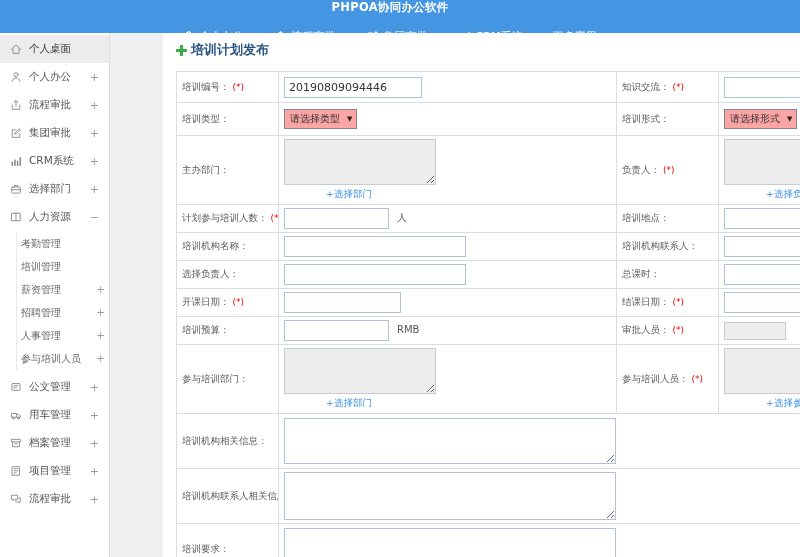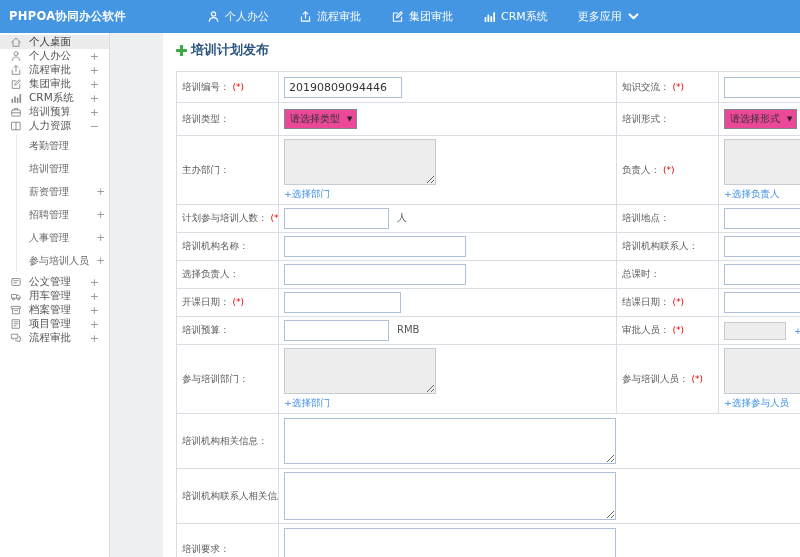--- a/index.html
+++ b/index.html
@@ -4,61 +4,61 @@
 <style>
   html,body{margin:0;padding:0;}
   body{
     width:800px;height:557px;overflow:hidden;position:relative;
     background:#eff0f1;
     font-family:"DejaVu Sans","Liberation Sans",sans-serif;
     -webkit-font-smoothing:antialiased;
   }
   
   .topbar{position:absolute;top:0;left:0;width:100%;height:33px;background:var(--c-topbar,#4496e2);
-    display:flex;align-items:center;color:#fff;z-index:5;}
+    display:flex;align-items:center;color:#fff;z-index:5;flex-direction:column;}
   .logo{width:146px;padding-left:9px;font-size:11.5px;font-weight:bold;letter-spacing:.3px;white-space:nowrap;}
   .hamburger{width:18px;height:18px;margin-left:8px;cursor:pointer;display:flex;align-items:center;justify-content:center;}
   .topnav{display:flex;align-items:center;margin-left:26px;}
   .nav-item{display:flex;align-items:center;gap:5px;margin-right:30px;font-size:11px;cursor:pointer;white-space:nowrap;}
   .icon{display:inline-block;line-height:0;}
   .icon svg{stroke:currentColor;fill:none;stroke-width:1.2;stroke-linecap:round;stroke-linejoin:round;}
   .topbar .icon{color:#fff;width:13px;height:13px;}
   .topbar .icon svg{width:13px;height:13px;}
   .caret-wrap svg{width:9px;height:9px;stroke-width:1.6;}
   
   .sidebar{position:absolute;top:33px;left:0;width:110px;bottom:0;background:#fff;
     border-right:1px solid #dcdcdc;padding-top:2px;box-sizing:border-box;}
-  .side-item{height:14px;display:flex;align-items:center;padding:0 10px 0 10px;font-size:10.5px;color:#555;cursor:pointer;}
+  .side-item{height:28px;display:flex;align-items:center;padding:0 10px 0 10px;font-size:10.5px;color:#555;cursor:pointer;}
   .side-item .icon{width:12px;height:12px;margin-right:7px;color:#8d8d8d;flex:0 0 auto;}
   .side-item .icon svg{width:12px;height:12px;stroke-width:1.1;}
   .side-item .expand{margin-left:auto;color:#9a9a9a;font-size:11px;}
   .side-item.active{background:var(--c-sidebar-active,#ececec);color:#333;}
-  .side-sub{margin:1px 0 3px 16px;border-left:1px solid #e8e8e8;padding-left:12px;}
+  .side-sub{margin:1px 0 3px 16px;border-left:1px solid #e8e8e8;padding-left:4px;}
   .side-sub-item{height:23px;display:flex;align-items:center;font-size:10px;color:#666;padding-right:4px;cursor:pointer;}
   .side-sub-item .expand{margin-left:auto;color:#9a9a9a;font-size:10px;}
   
   .panel{position:absolute;top:33px;left:163px;width:930px;bottom:0;background:#fff;
     padding:8px 0 0 13px;box-sizing:border-box;}
   .page-title{display:flex;align-items:center;gap:4px;font-size:13px;font-weight:bold;color:var(--c-title,#2a5580);}
   .page-title .icon{color:var(--c-green,#3fa945);width:11px;height:11px;}
   .page-title .icon svg{width:11px;height:11px;stroke-width:3.4;}
   
   table.form{border-collapse:collapse;table-layout:fixed;width:880px;margin-top:12px;}
   table.form td{border:1px solid #d9dee4;font-size:9.5px;color:#5a5a5a;padding:3px 5px;vertical-align:middle;box-sizing:border-box;}
   td.lbl{padding-left:8px;white-space:nowrap;overflow:hidden;margin-left:32px;}
   .req{color:var(--c-req,#e60000);margin-left:3px;font-size:9px;}
   input[type=text]{border:1px solid #adc2d8;height:21px;box-sizing:border-box;padding:0 4px;
     font-size:11px;color:#333;vertical-align:middle;font-family:inherit;background:#fff;outline:none;}
-  .sel{display:inline-flex;align-items:center;border:1px solid #82878f;background:#ec4899;
+  .sel{display:inline-flex;align-items:center;border:1px solid #82878f;background:#fca5a5;
     padding:2px 4px 2px 5px;font-size:10px;color:#333;gap:7px;cursor:pointer;}
   .sel .sel-caret{font-size:7px;color:#222;line-height:1;}
   textarea{border:1px solid #c6ccd2;background:#ededed;resize:both;font-family:inherit;
     font-size:11px;box-sizing:border-box;display:block;outline:none;}
   textarea.white{background:#fff;border-color:#adc2d8;}
-  a.plink{color:var(--c-link,#3a8ee6);text-decoration:none;font-size:9.5px;white-space:nowrap;cursor:pointer;}
+  a.plink{color:var(--c-link,#3a8ee6);text-decoration:none;font-size:9.5px;white-space:nowrap;cursor:pointer;margin-left:42px;}
   .pick-link-row{margin-top:3px;}
   .suffix{margin-left:8px;font-size:10px;color:#555;}
   .inline-box{display:inline-block;vertical-align:middle;background:#ededed;border:1px solid #c6ccd2;
     width:62px;height:18px;margin-right:8px;box-sizing:border-box;}
 </style>
 </head>
 <body>
 
 <div class="topbar">
   <div class="logo">PHPOA协同办公软件</div>
@@ -140,21 +140,21 @@
           <path d="M2.7 12V8.6M5.8 12V5.8M8.9 12V7.3M12 12V3.2" stroke-width="1.9"></path>
         </svg></span>
       <span>CRM系统</span>
       <span class="expand">+</span>
     </div>
     <div class="side-item">
       <span class="icon"><svg viewBox="0 0 14 14">
           <rect x="2" y="4.6" width="10" height="7.2" rx="1"></rect>
           <path d="M5.1 4.6V2.9h3.8v1.7M2 7.9h10"></path>
         </svg></span>
-      <span>培训预算</span>
+      <span>选择部门</span>
       <span class="expand">+</span>
     </div>
     <div class="side-item">
       <span class="icon"><svg viewBox="0 0 14 14">
           <rect x="2.2" y="2.6" width="9.6" height="8.8"></rect>
           <path d="M7 2.6v8.8"></path>
         </svg></span>
       <span>人力资源</span>
       <span class="expand">−</span>
     </div>
@@ -235,21 +235,21 @@
   <table class="form">
     <colgroup>
       <col style="width:102px">
         <col style="width:338px">
         <col style="width:102px">
         <col style="width:338px">
     </colgroup>
     <tbody id="form-body">
         <tr style="height: 31px;">
           <td class="lbl"><span>培训编号：</span><span class="req">(*)</span></td>
-          <td><input type="text" value="20190809094446" style="width: 118px;"></td>
+          <td><input type="text" value="20190809094446" style="width: 138px;"></td>
           <td class="lbl"><span>知识交流：</span><span class="req">(*)</span></td>
           <td><input type="text" style="width: 150px;"></td>
         </tr>
         <tr style="height: 33px;">
           <td class="lbl"><span>培训类型：</span></td>
           <td><span class="sel">
               <span>请选择类型</span>
               <span class="sel-caret">▼</span>
             </span></td>
           <td class="lbl"><span>培训形式：</span></td>

